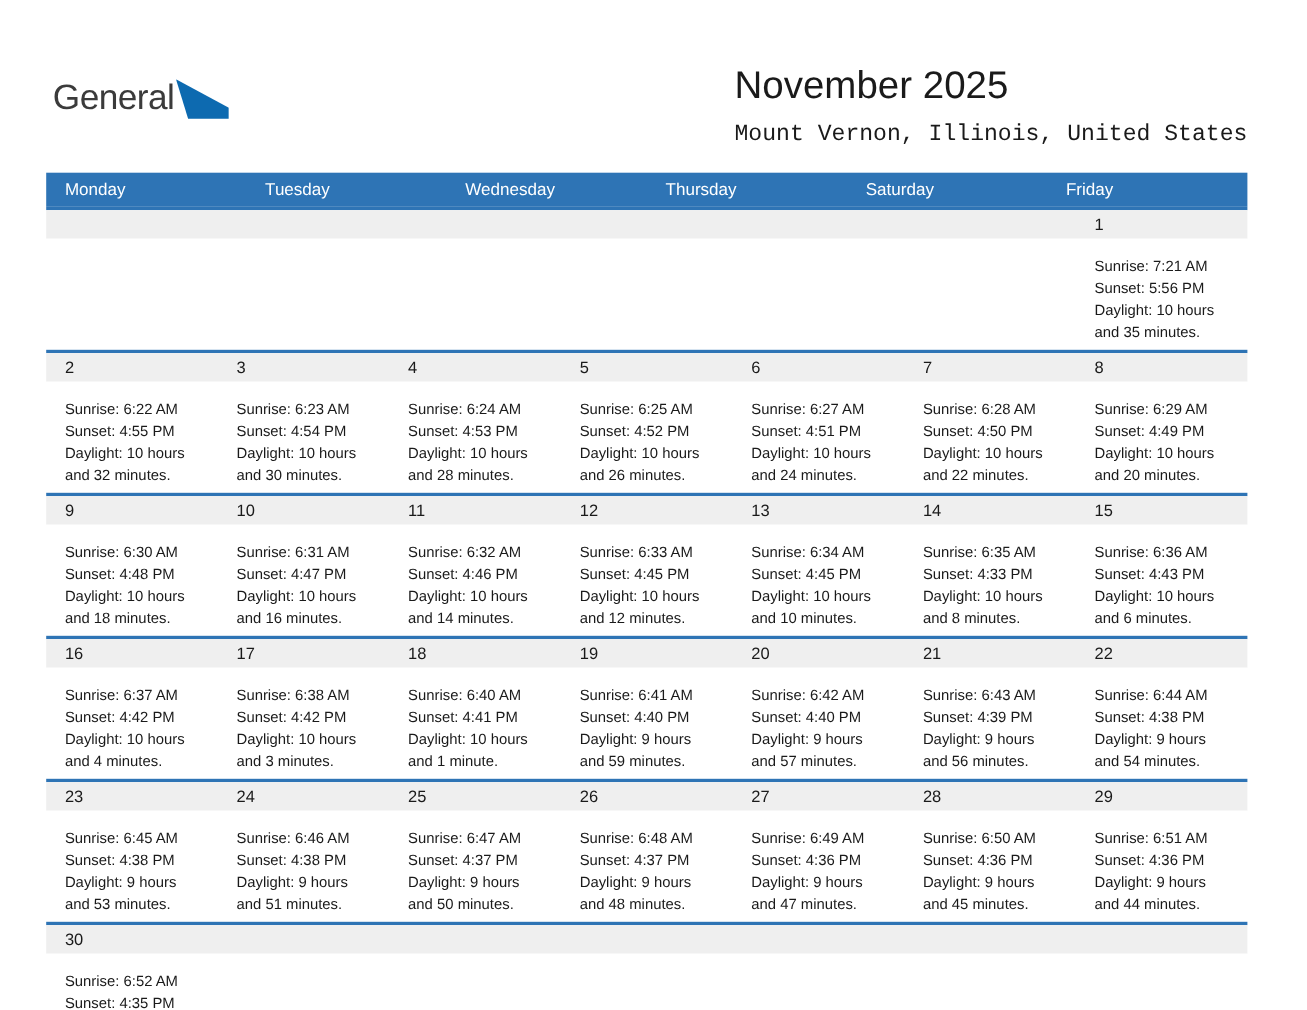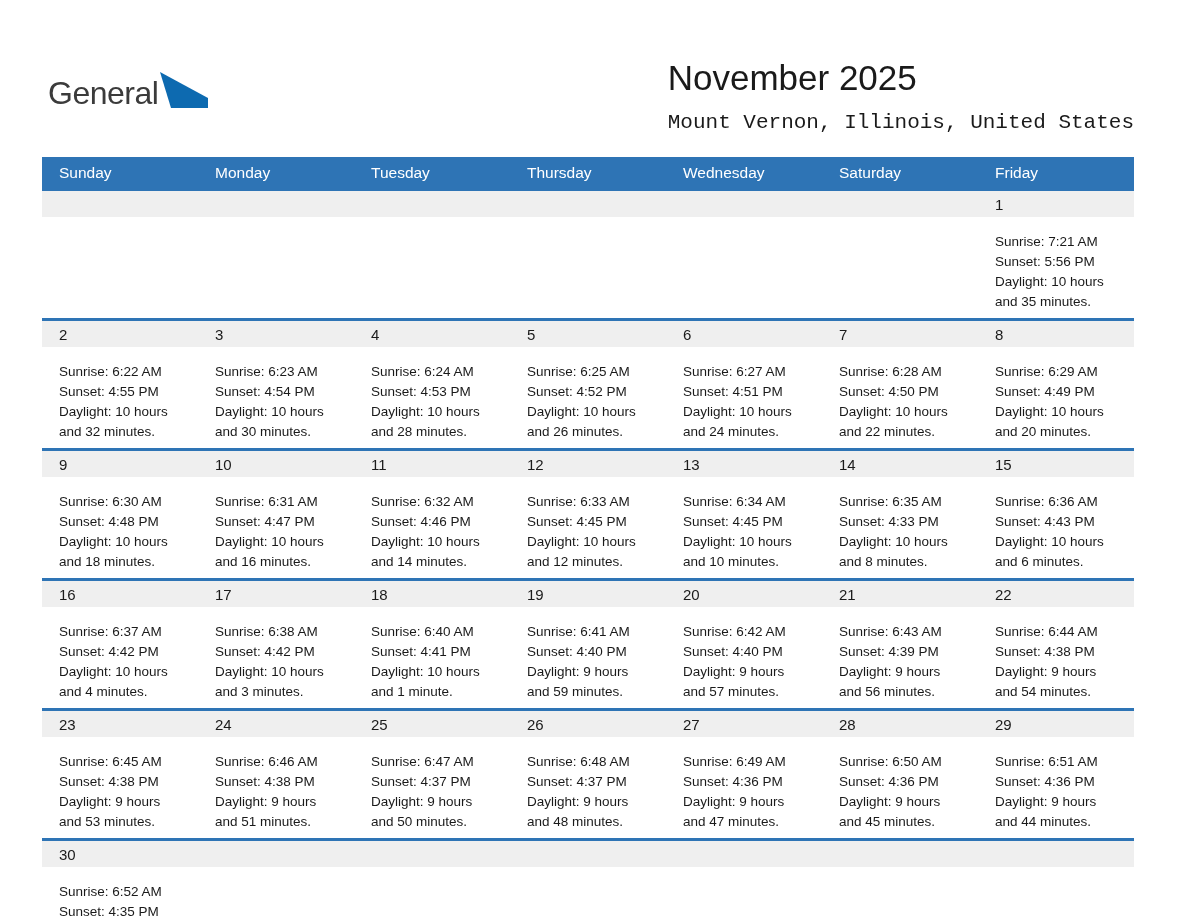--- a/index.html
+++ b/index.html
@@ -16,21 +16,21 @@
   body{
     width:1188px;height:918px;
     background:#ffffff;
     font-family:"Liberation Sans", sans-serif;
     color:var(--text-dark);
     position:relative;
     overflow:hidden;
   }
   
   .logo{position:absolute;left:48px;top:72px;display:inline-block;}
-  .logo-row1{display:flex;align-items:flex-end;}
+  .logo-row1{display:flex;}
   .logo-general{font-size:32px;letter-spacing:-0.5px;color:var(--logo-dark);line-height:1;}
   .logo-triangle{margin-left:2px;display:block;}
   .logo-blue{font-size:32px;letter-spacing:-0.5px;color:var(--logo-blue);text-align:right;margin-top:-9px;line-height:1;padding-right:1px;}
   .titles{position:absolute;right:54px;top:58px;}
   .page-title{font-size:35px;font-weight:normal;margin:0;color:var(--text-dark);line-height:1.15;}
   .page-subtitle{font-size:21px;font-weight:normal;margin:12px 0 0 0;color:var(--text-dark);line-height:1.2;font-family:Liberation Mono, monospace;}
   
   .calendar{position:absolute;left:42px;top:157px;width:1092px;}
   .weekday-row{display:flex;background:var(--header-blue);height:31px;}
   .wd-cell{flex:1 1 0;color:#ffffff;font-size:15.5px;line-height:31px;padding-left:17px;overflow:hidden;white-space:nowrap;}
@@ -53,25 +53,24 @@
   </div>
 </div>
 
 <div class="titles">
   <h1 class="page-title">November 2025</h1>
   <h2 class="page-subtitle">Mount Vernon, Illinois, United States</h2>
 </div>
 
 <div class="calendar">
   <div class="weekday-row" id="weekday-row">
-      <div class="wd-cell">Sunday</div>
       <div class="wd-cell">Monday</div>
       <div class="wd-cell">Tuesday</div>
+      <div class="wd-cell">Wednesday</div>
       <div class="wd-cell">Thursday</div>
-      <div class="wd-cell">Wednesday</div>
       <div class="wd-cell">Saturday</div>
       <div class="wd-cell">Friday</div>
     </div>
   <div id="weeks">
       <div class="week">
         <div class="nums">
           <div class="num-cell"></div>
           <div class="num-cell"></div>
           <div class="num-cell"></div>
           <div class="num-cell"></div>

